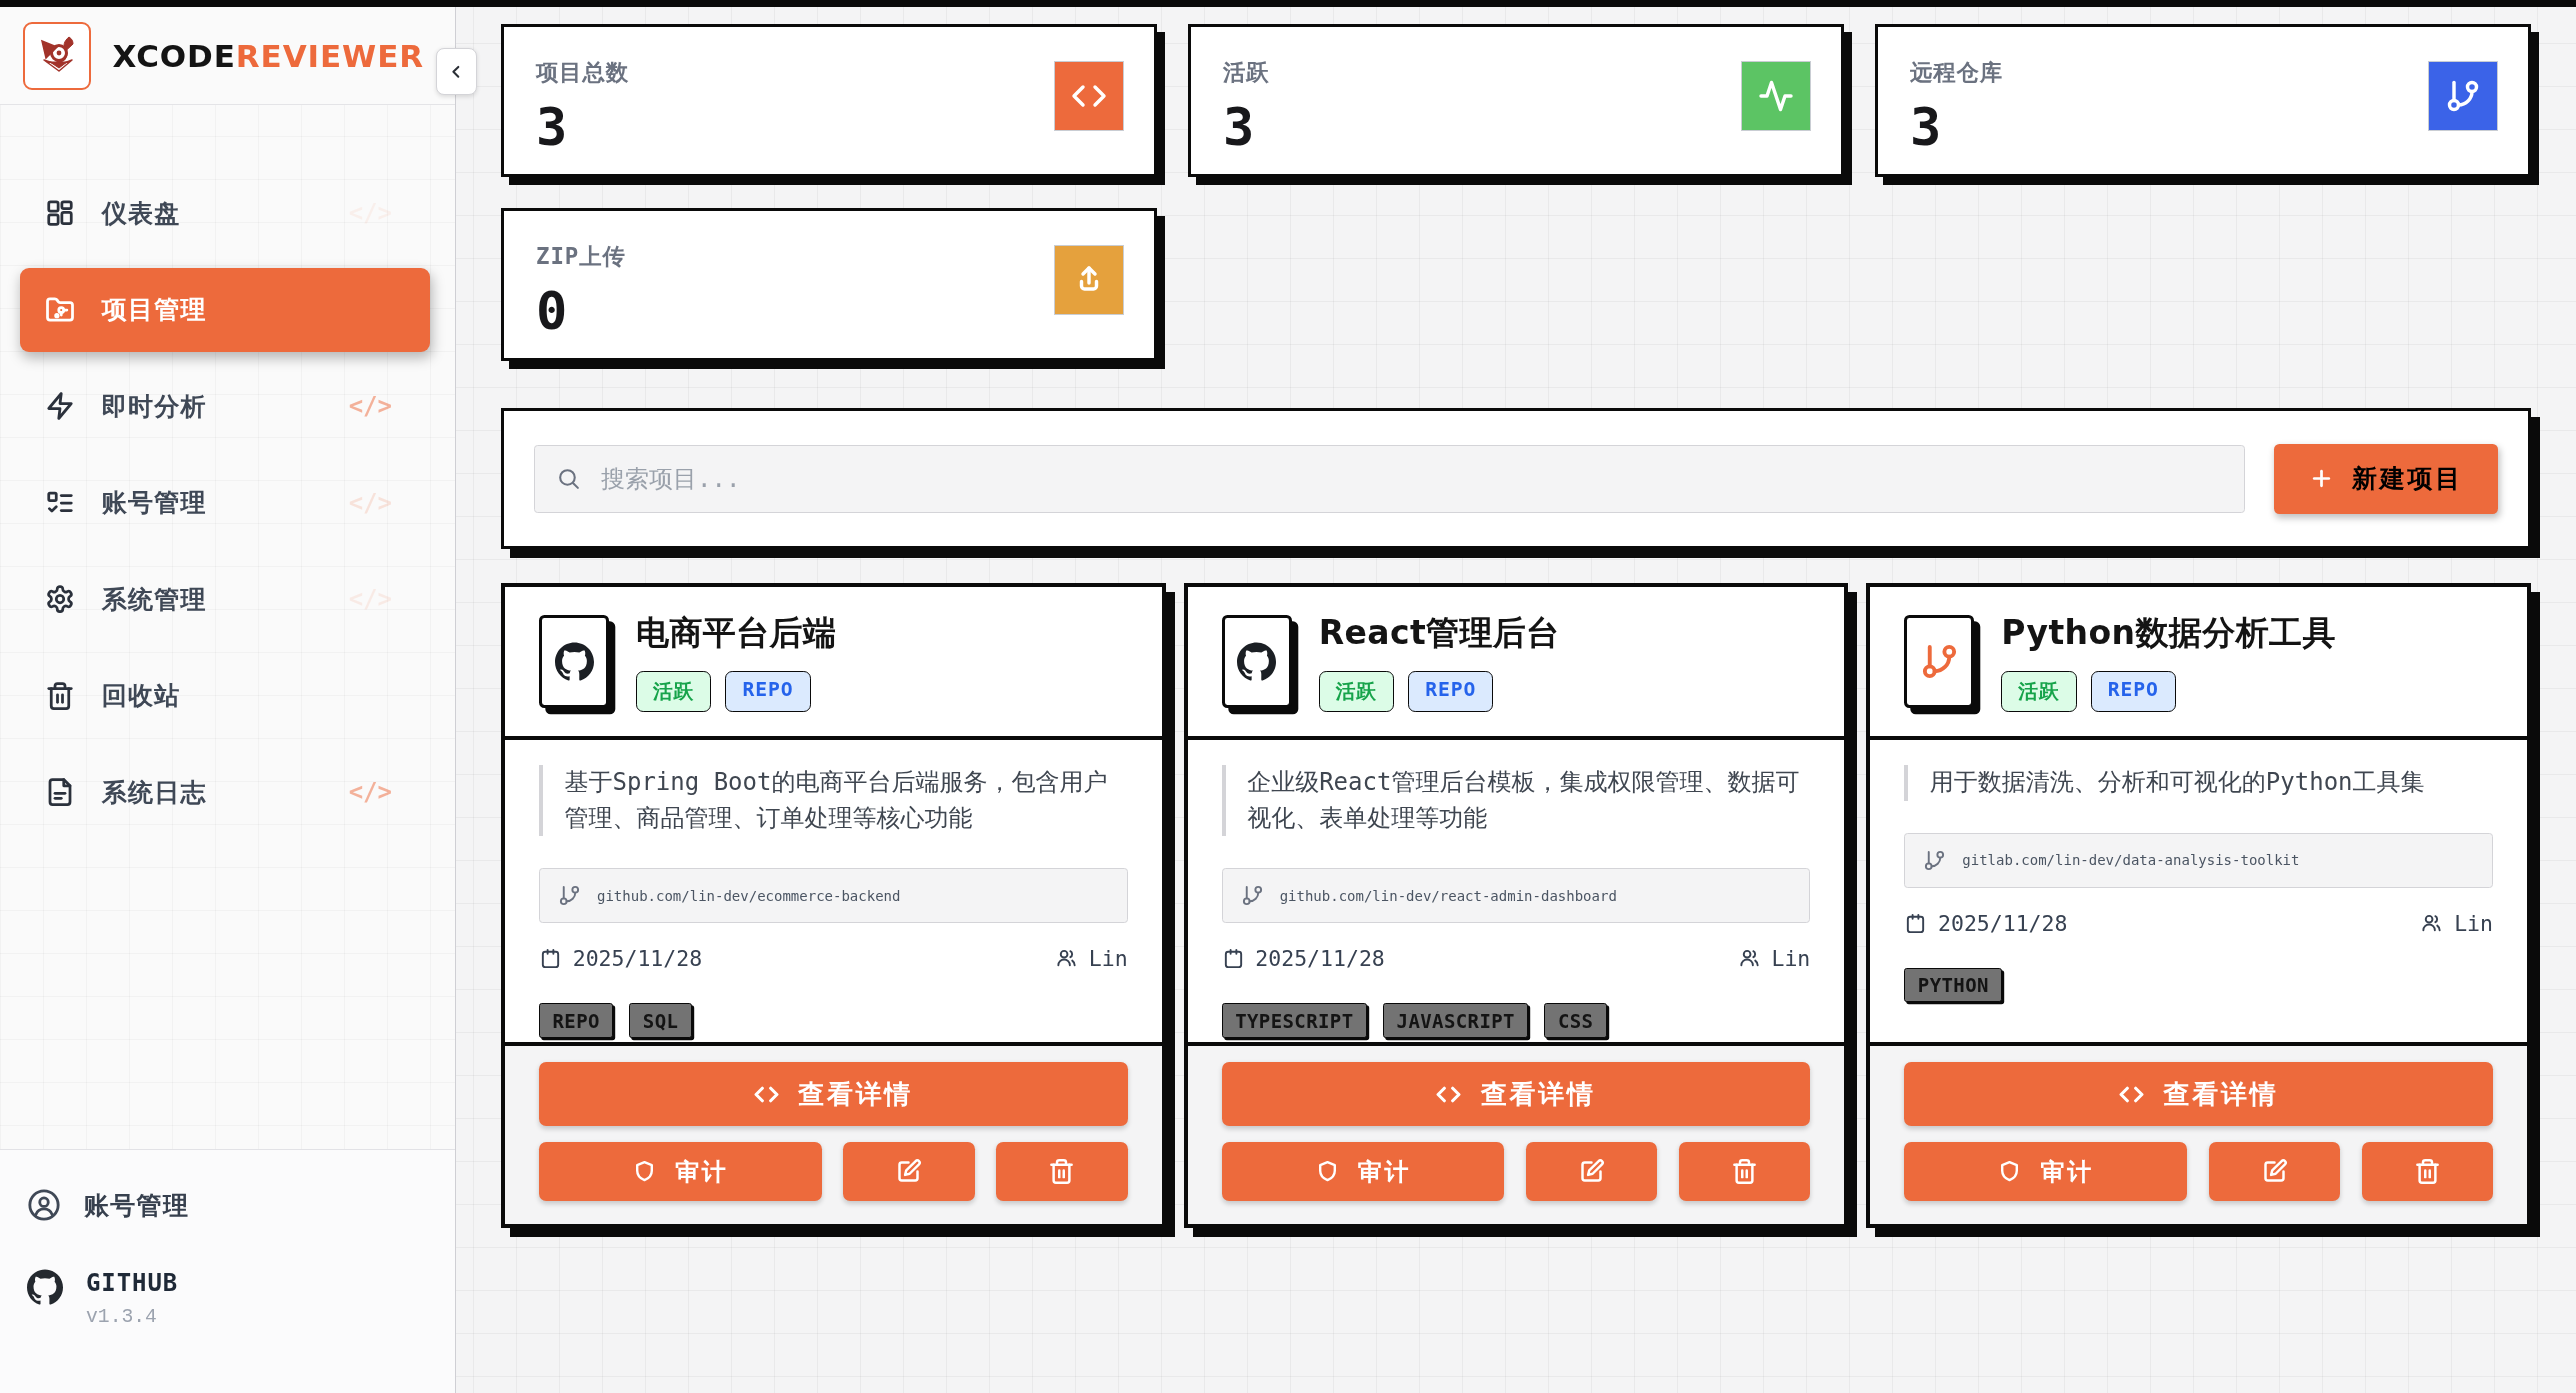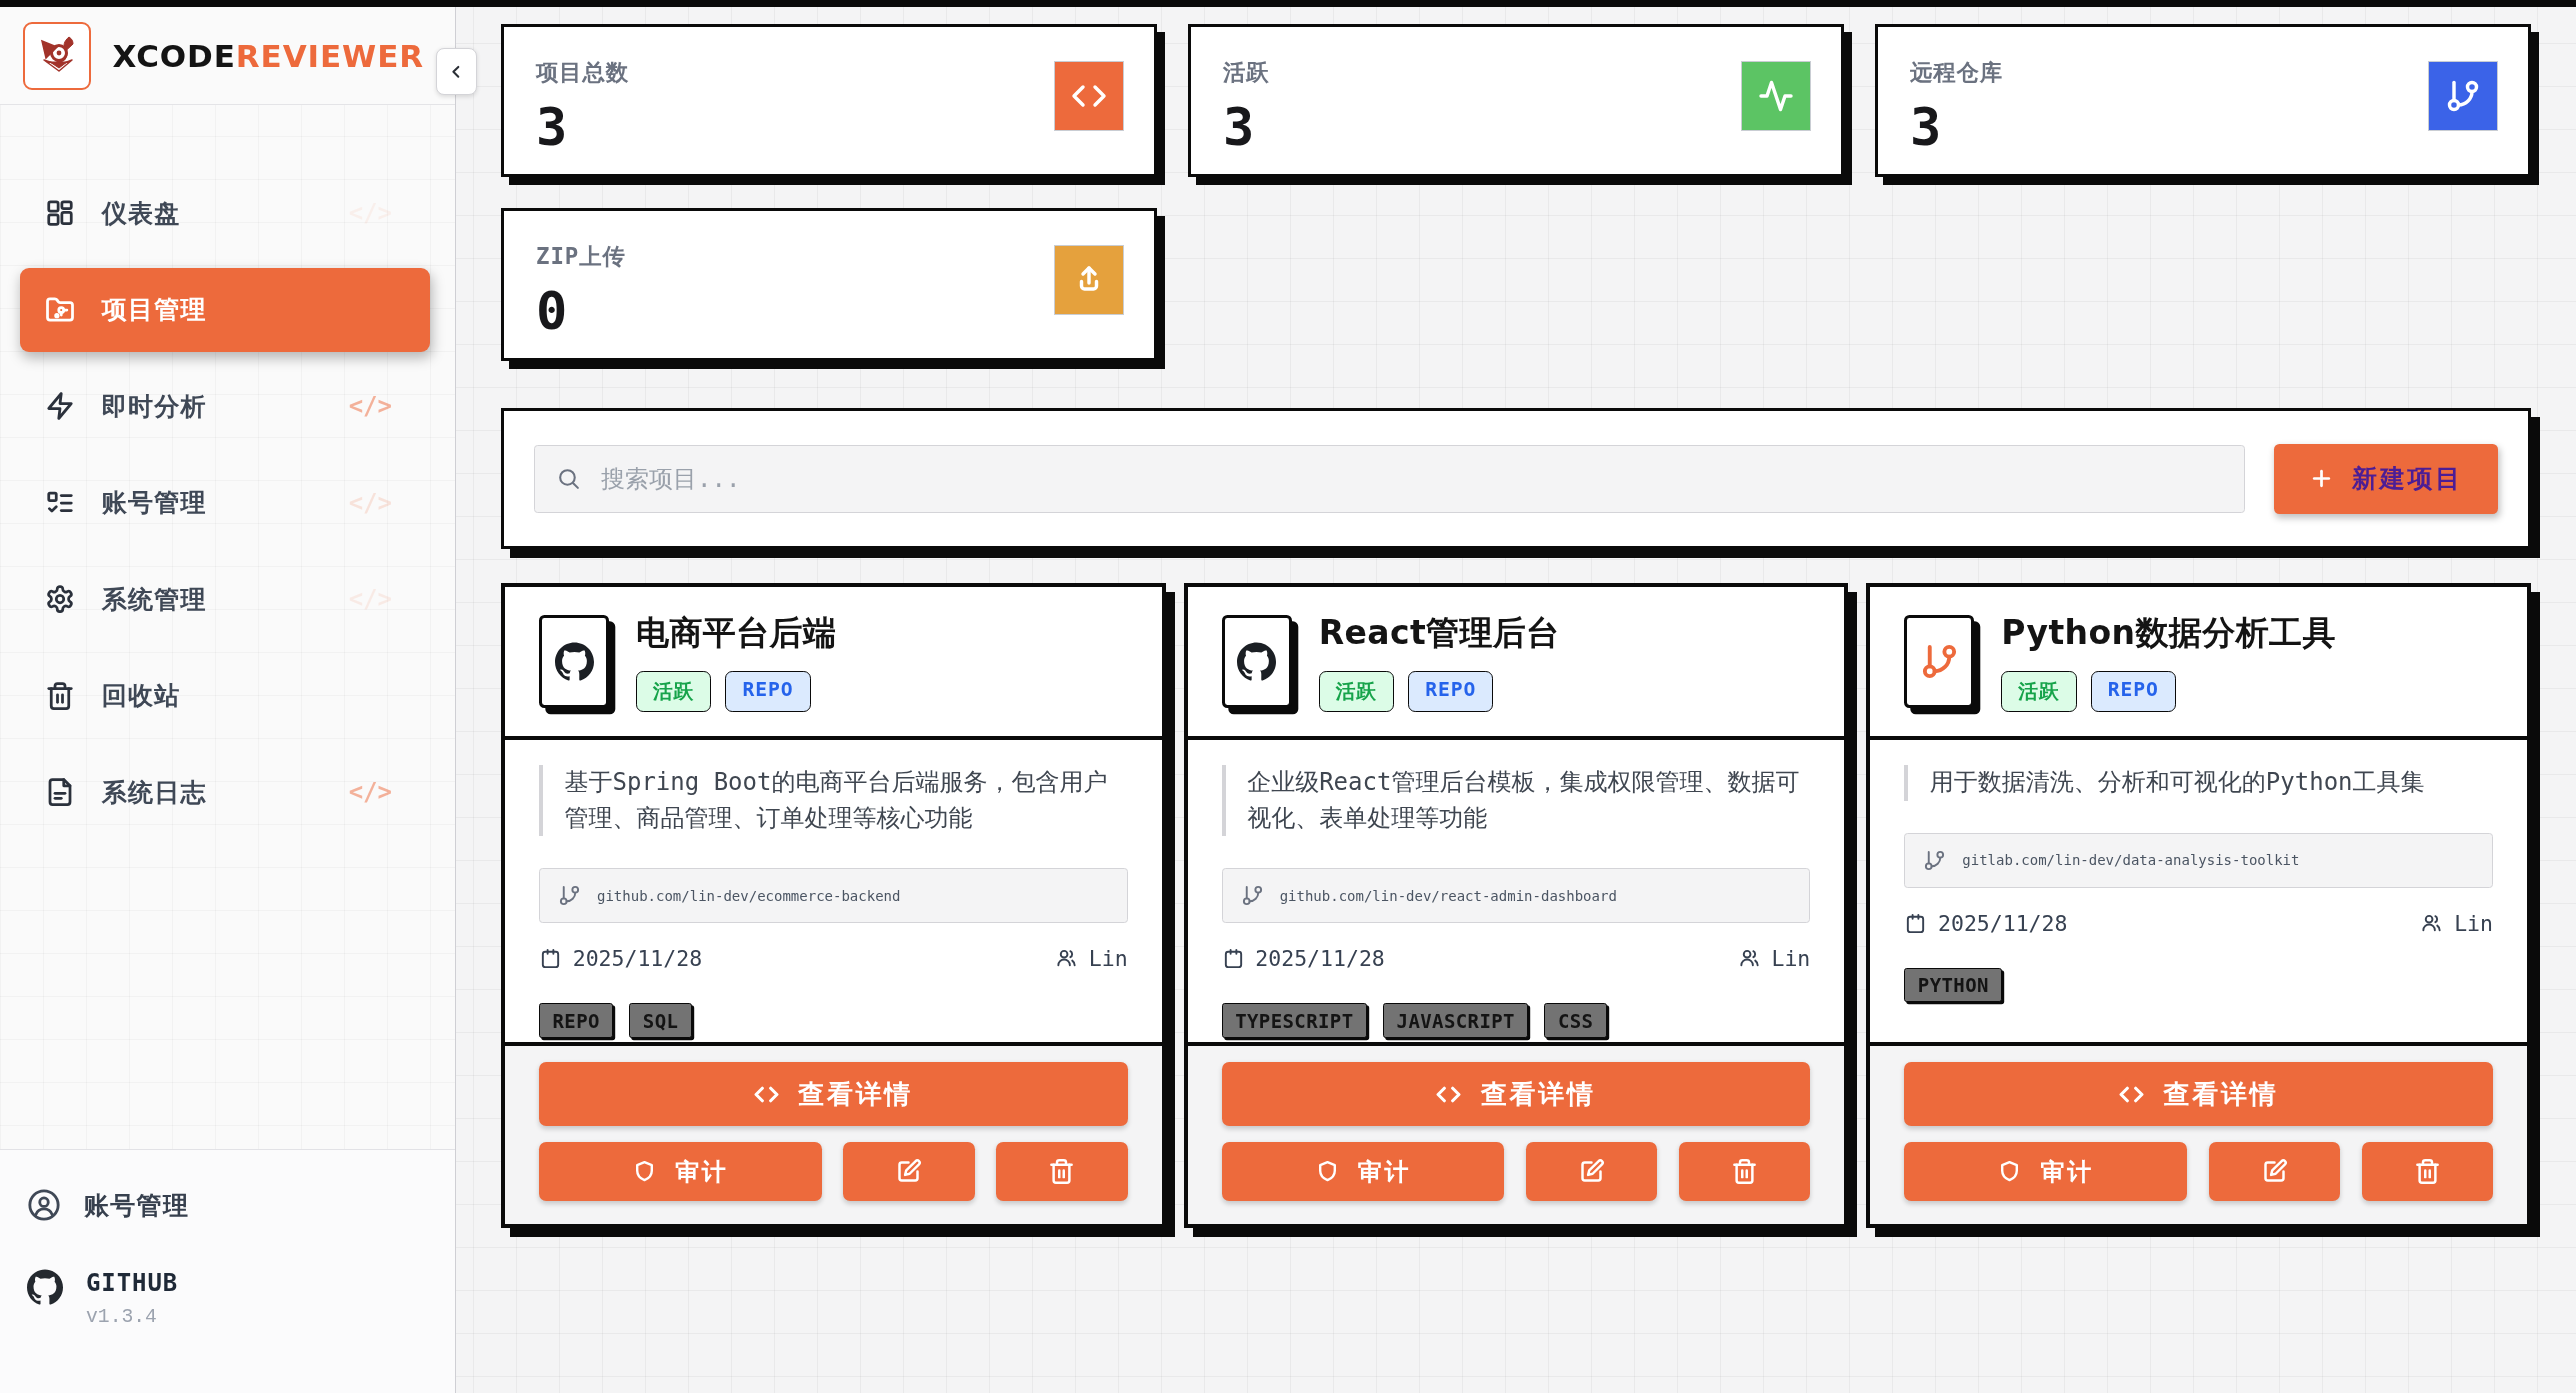--- a/index.html
+++ b/index.html
@@ -83,21 +83,21 @@
   }
   .search-wrap { position:relative; flex:1; }
   .search-wrap input {
     width:100%; height:68px; background:#f4f4f5; border:1.8px solid #d4d4d8; border-radius:3.6px;
     padding:0 21.5px 0 66px; font-family:"DejaVu Sans Mono","DejaVu Sans",monospace; font-size:24px; color:#3f4650; outline:none;
   }
   .search-wrap input::placeholder { color:#9aa1ab; }
   .search-wrap .sic { position:absolute; left:21.5px; top:21.5px; color:#6b7280; }
   .new-btn {
     width:224px; height:70px; background:#ED6A3C; border:none; border-radius:5.4px;
-    display:flex; align-items:center; justify-content:center; gap:18px; color:#4c1d95;
+    display:flex; align-items:center; justify-content:center; gap:18px; color:#000000;
     font-size:25px; font-weight:700; letter-spacing:2.7px; cursor:pointer;
     box-shadow:1.8px 3.6px 7.2px rgba(0,0,0,.25);
   }
 
   .projects { display:grid; grid-template-columns:repeat(3,1fr); gap:18px; }
   .proj-card { height:645px; background:#fff; border:4.5px solid #0a0a0a; box-shadow:9px 9px 0 #0a0a0a; display:flex; flex-direction:column; }
   .proj-head { display:flex; align-items:center; gap:27px; padding:27px 34px; border-bottom:4.5px solid #0a0a0a; height:153px; }
   .proj-iconbox {
     width:70px; height:93px; background:#fff; border:3.6px solid #0a0a0a; border-radius:5.4px;
     box-shadow:6.3px 6.3px 0 #0a0a0a; display:flex; align-items:center; justify-content:center; flex:0 0 auto;

